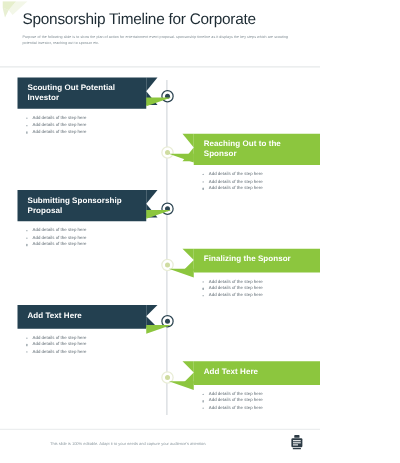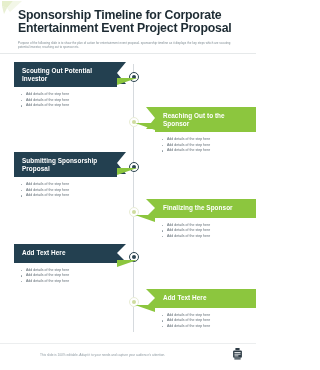--- a/index.html
+++ b/index.html
@@ -15,21 +15,21 @@
   
   .corner-mark{
     position:absolute; left:2px; top:1px;
     width:20px; height:14px;
     opacity:.55;
   }
 
   
   .header{ position:absolute; left:0; top:0; width:256px; padding:9px 18px 0 18px; }
   .title{
-    font-size:12.3px; line-height:13.4px; font-weight:700;
+    font-size:12.3px; line-height:13.4px; font-weight:400;
     letter-spacing:-.2px; color:#1d2b33;
   }
   .subtitle{
     margin-top:5px;
     font-size:2.9px; line-height:4.2px; color:#7d8a91;
     letter-spacing:.05px;
     max-width:222px;
   }
   .hdr-rule{
     position:absolute; left:0; top:53px; width:256px; height:1px;
@@ -137,21 +137,20 @@
 
 <svg class="corner-mark" viewBox="0 0 20 14">
   <path d="M0 0 L11 0 L5 7 L0 5 Z" fill="#c6d98a" opacity=".8"></path>
   <path d="M11 0 L20 0 L8 11 L5 7 Z" fill="#dfe9c2" opacity=".7"></path>
   <path d="M0 5 L5 7 L2 13 Z" fill="#b9cf79" opacity=".6"></path>
 </svg>
 
 <div class="header">
   <div class="title">
     <div>Sponsorship Timeline for Corporate</div>
-    <div>Entertainment Event Project Proposal</div>
   </div>
   <div class="subtitle">Purpose of the following slide is to show the plan of action for entertainment event proposal. sponsorship timeline as it displays the key steps which are scouting potential investor, reaching out to sponsor etc.</div>
 </div>
 <div class="hdr-rule"></div>
 
 <div class="timeline">
   <div class="spine"></div>
 
   <div class="node dark" style="top:16px">
       <i></i>

